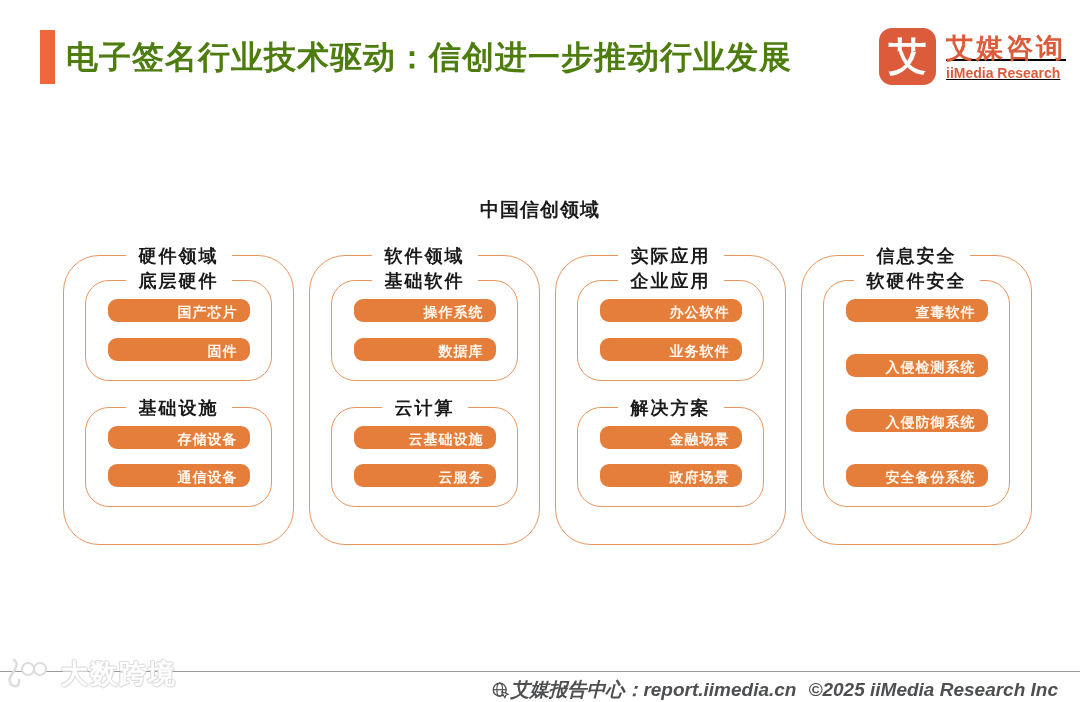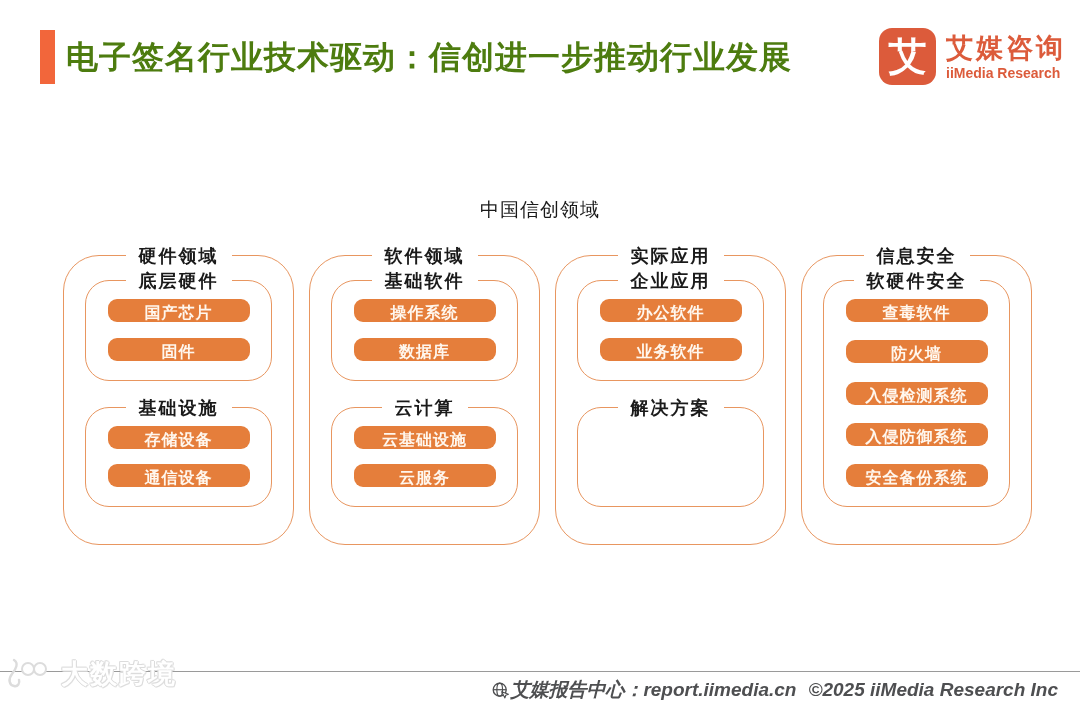--- a/index.html
+++ b/index.html
@@ -15,41 +15,41 @@
   body{font-family:"Liberation Sans","DejaVu Sans",sans-serif;}
   .stage{position:relative;width:1080px;height:702px;background:#ffffff;overflow:hidden;}
 
   
   .title-accent-bar{position:absolute;left:40px;top:30px;width:15px;height:54px;background:var(--title-bar);}
   .page-title{position:absolute;left:66px;top:30px;height:54px;line-height:54px;
     font-size:32px;font-weight:bold;color:#4d7c0f;letter-spacing:1px;white-space:nowrap;}
   .logo{position:absolute;top:28px;right:14px;display:flex;align-items:center;gap:10px;}
   .logo-icon{width:57px;height:57px;border-radius:13px;background:var(--brand);
     color:#ffffff;font-size:38px;font-weight:bold;text-align:center;line-height:57px;}
-  .logo-text{display:flex;flex-direction:column;justify-content:flex-end;}
+  .logo-text{display:flex;flex-direction:column;justify-content:flex-end;text-decoration:underline;}
   .logo-cn{font-size:27px;font-weight:bold;color:var(--brand);letter-spacing:3px;line-height:32px;}
   .logo-en{font-size:14px;font-weight:bold;color:var(--brand);line-height:18px;}
 
   
   .diagram-heading{position:absolute;top:197px;left:0;width:100%;text-align:center;
-    font-size:19px;font-weight:normal;color:#1a1a1a;letter-spacing:1px;}
+    font-size:19px;font-weight:bold;color:#1a1a1a;letter-spacing:1px;}
   .columns{position:absolute;left:63px;top:244px;width:969px;display:flex;gap:15px;}
   .column{flex:1;min-width:0;}
   .outer-box{position:relative;margin-top:11px;height:290px;
     border:1.5px solid var(--box-border);border-radius:36px;background:#fff;}
   .legend{position:absolute;top:-11px;left:50%;transform:translateX(-50%);
     background:#ffffff;padding:0 13px;font-size:18px;font-weight:bold;color:#1a1a1a;
     letter-spacing:2px;white-space:nowrap;line-height:22px;}
   .groups{height:227px;margin:24px 21px 0;display:flex;flex-direction:column;gap:26px;}
   .inner-box{position:relative;flex:1;border:1.5px solid var(--box-border);border-radius:24px;
     display:flex;flex-direction:column;padding:18px 14px 19px;}
   .pills{flex:1;display:flex;flex-direction:column;justify-content:space-between;align-items:center;}
   .pill{min-width:142px;height:23px;line-height:27px;padding:0 12px;border-radius:9px;
-    background:var(--accent);color:#FFF7EE;font-size:16px;font-weight:bold;
-    text-align:center;letter-spacing:1px;white-space:nowrap;}
+    background:var(--accent);color:#FFF7EE;font-size:14px;font-weight:bold;
+    text-align:right;letter-spacing:1px;white-space:nowrap;}
 
   
   .footer-line{position:absolute;left:0;top:671px;width:1080px;border-top:1.5px solid var(--footer-line);}
   .footer{position:absolute;right:22px;top:677px;display:flex;align-items:center;
     color:var(--footer-text);font-size:19px;font-weight:bold;white-space:nowrap;font-style:italic;}
   .footer .copyright{margin-left:12px;}
   .globe-svg{width:19px;height:19px;flex:0 0 auto;}
 
   .watermark{position:absolute;left:4px;top:656px;display:flex;align-items:center;gap:13px;z-index:5;}
   .watermark-text{font-size:27px;font-weight:bold;letter-spacing:2px;color:#ffffff;
@@ -122,33 +122,36 @@
           <div class="groups">
             <div class="inner-box">
               <span class="legend">企业应用</span>
               <div class="pills">
                 <div class="pill">办公软件</div>
                 <div class="pill">业务软件</div>
               </div>
             </div>
             <div class="inner-box">
               <span class="legend">解决方案</span>
+              <div class="pills">
+                <div class="pill">金融场景</div>
+                <div class="pill">政府场景</div>
+              </div>
             </div>
           </div>
         </div>
       </div>
       <div class="column">
         <div class="outer-box">
           <span class="legend">信息安全</span>
           <div class="groups">
             <div class="inner-box">
               <span class="legend">软硬件安全</span>
               <div class="pills">
                 <div class="pill">查毒软件</div>
-                <div class="pill">防火墙</div>
                 <div class="pill">入侵检测系统</div>
                 <div class="pill">入侵防御系统</div>
                 <div class="pill">安全备份系统</div>
               </div>
             </div>
           </div>
         </div>
       </div>
     </div>
 

